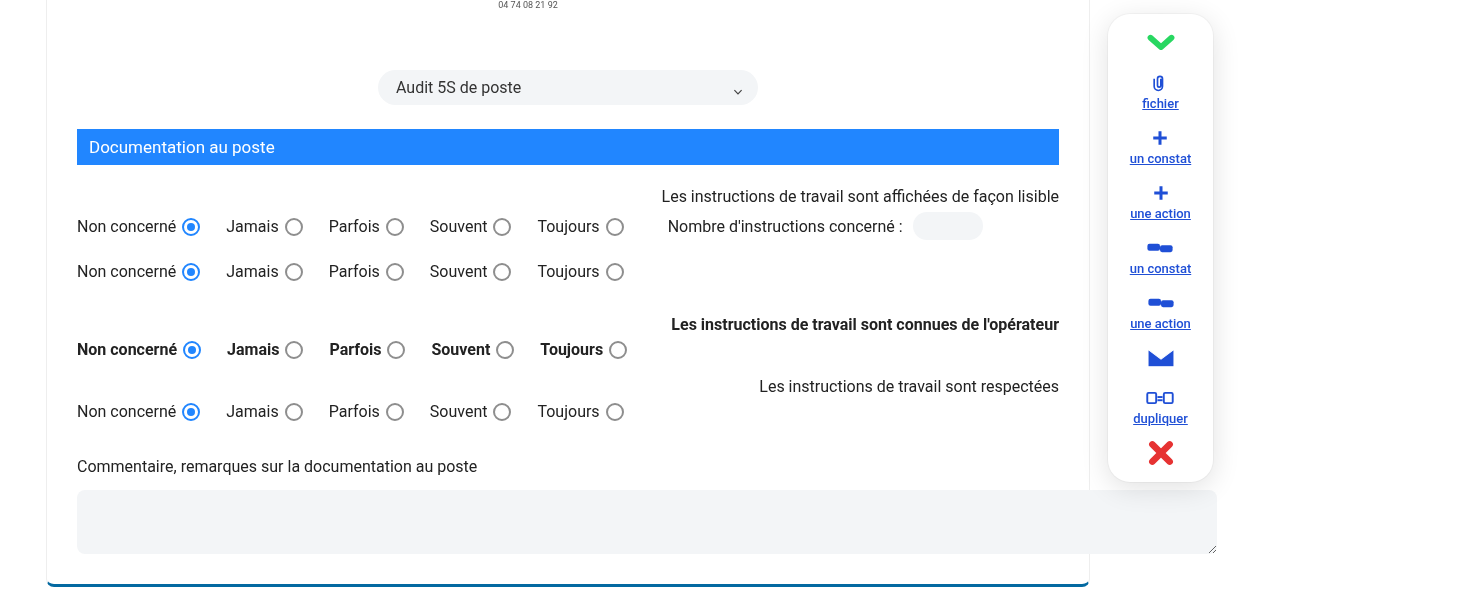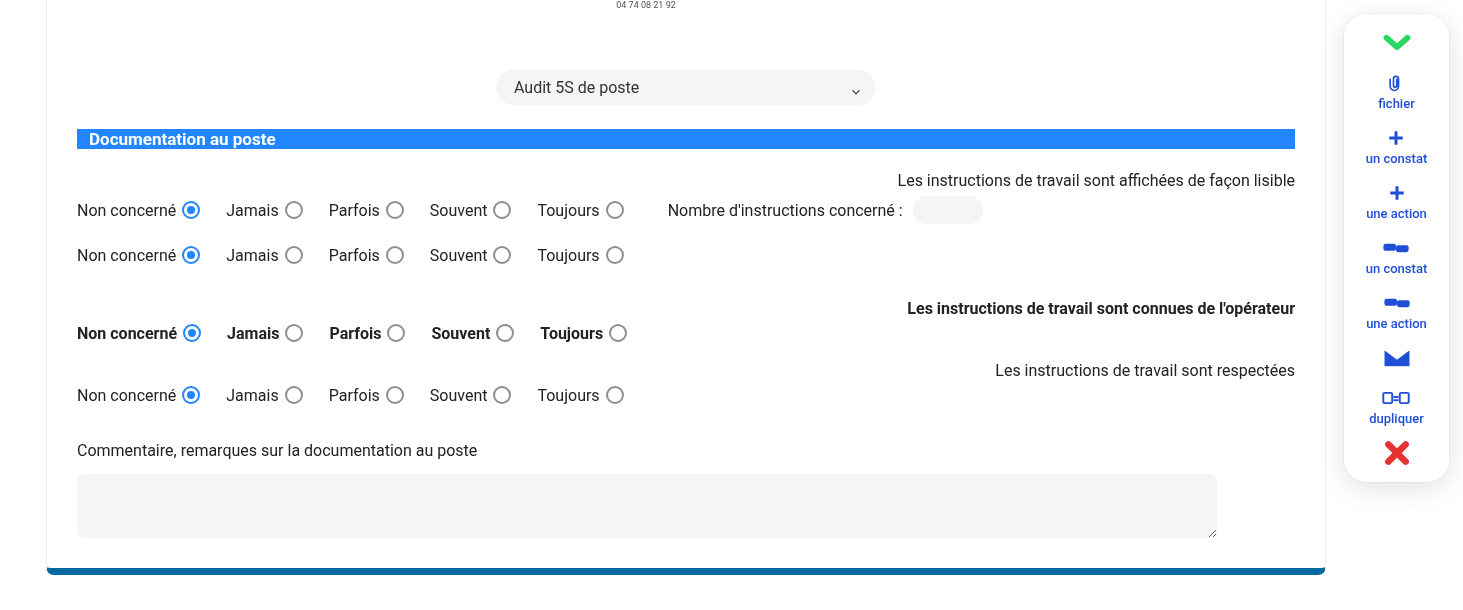--- a/index.html
+++ b/index.html
@@ -1,49 +1,49 @@
 <!DOCTYPE html>
 <html><head>
   <meta charset="utf-8">
   <style>
     * { box-sizing: border-box; margin: 0; padding: 0; font-family: -apple-system, BlinkMacSystemFont, "Segoe UI", Roboto, Arial, sans-serif; }
     body { background: #fff; color: #222; }
     .page-wrapper { display:flex; align-items:flex-start; width:1463px; height:610px; overflow:hidden; position:relative; }
-    .content-panel { width: 1280px; background: #fff; border-right: 1px solid #eee; padding: 0 0 30px 0; border-left:1px solid #eee; margin-left:46px; border-bottom:7px solid #0369a1; border-radius:0 0 8px 8px; }
+    .content-panel { width: 1044px; background: #fff; border-right: 1px solid #eee; padding: 0 0 30px 0; border-left:1px solid #eee; margin-left:46px; border-bottom:3px solid #0369a1; border-radius:0 0 8px 8px; }
     .select-wrap { display:flex; justify-content:center; padding: 60px 0 24px 0; }
     .select-pill {
       background: #f3f5f7;
       border: none;
       border-radius: 999px;
       font-size: 16px;
       padding: 8px 60px 8px 18px;
       width: 380px;
       color:#333;
       position:relative;
       appearance:none;
     }
     .select-container { position: relative; display:inline-block;}
     .select-chevron {
       position:absolute; right:16px; top:50%; transform:translateY(-50%);
       width:10px; height:10px; pointer-events:none;
     }
     .section-header {
       background: #2186ff;
       color: #fff;
-      padding: 0 12px;
+      padding: 8px 12px;
       font-size: 17px;
-      font-weight:700;
+      font-weight:400;
       margin: 0 30px;
     }
     .questions { padding: 22px 30px 0 30px; }
     .question-block { margin-bottom: 22px; }
     .question-block.tight { margin-bottom: 6px;}
     .question-label { font-size:16px; color:#222; margin-bottom: 6px; text-align: right; }
     .options-row { display:flex; align-items:center; flex-wrap:wrap; gap: 0; font-size:16px; }
-    .radio-option { display:flex; align-items:flex-start; margin-right: 26px; }
+    .radio-option { display:flex; align-items:flex-end; margin-right: 26px; }
     .radio-option .text { margin-right:6px; }
     .radio {
       width:18px; height:18px; border:2px solid #2186ff; border-radius:50%;
       display:inline-flex; align-items:center; justify-content:center;
       background:#fff;
     }
     .radio.unselected { border-color:#8e8e8e; }
     .radio .dot { width:8px; height:8px; border-radius:50%; background:#2186ff; }
     .extra-label { margin-left: 18px; margin-right:10px; font-size:16px;}
     .pill-input {
@@ -64,21 +64,21 @@
       margin-top: 14px;
       background:#fff;
       border-radius: 22px;
       box-shadow: 0 6px 28px rgba(0,0,0,0.12), 0 0 0 1px rgba(0,0,0,0.03);
       padding: 18px 0 10px 0;
       display:flex; flex-direction:column; align-items:center;
     }
     .tb-item { display:flex; flex-direction:column; align-items:center; margin-bottom:16px; cursor:pointer;}
     .tb-item:last-child{margin-bottom:6px;}
     .tb-icon { width:28px; height:22px; display:flex; align-items:center; justify-content:center; }
-    .tb-label { font-size:13px; color:#1f4fd6; margin-top:2px; text-align:center; font-weight:500;}
+    .tb-label { font-size:13px; color:#1f4fd6; margin-top:2px; text-align:center; font-weight:500;text-decoration:underline;}
     .icon-check svg { width:38px; height:30px; }
     .icon-blue { color:#1f4fd6; fill:#1f4fd6; }
     .icon-red { color:#e63232; }
 
     .header-logos {
       display:flex; justify-content:center; align-items:flex-end;
       gap:80px; height:10px; overflow:hidden; padding-top:0;
       font-size:9px; color:#555;
     }
     .logo-stub { display:flex; flex-direction:column; align-items:center; }

